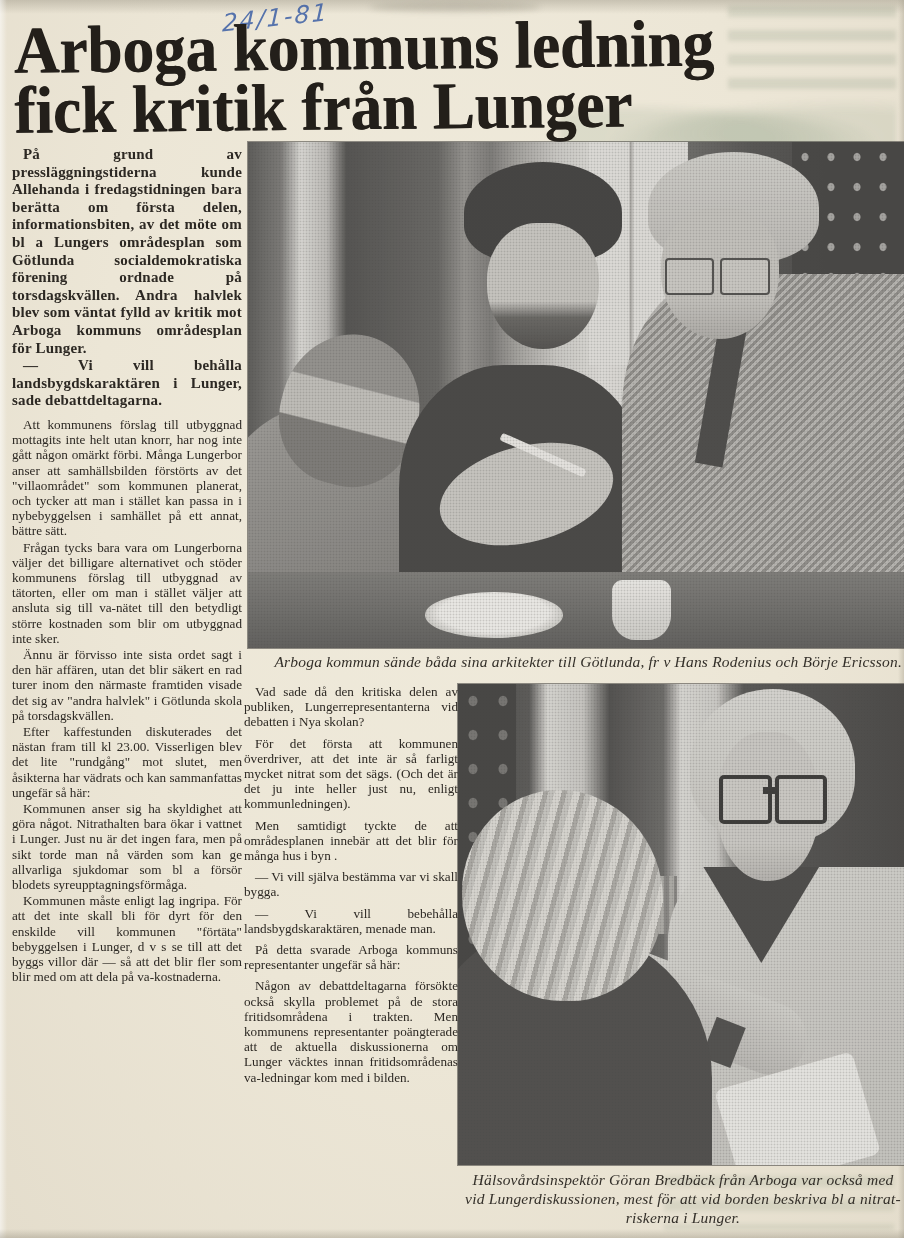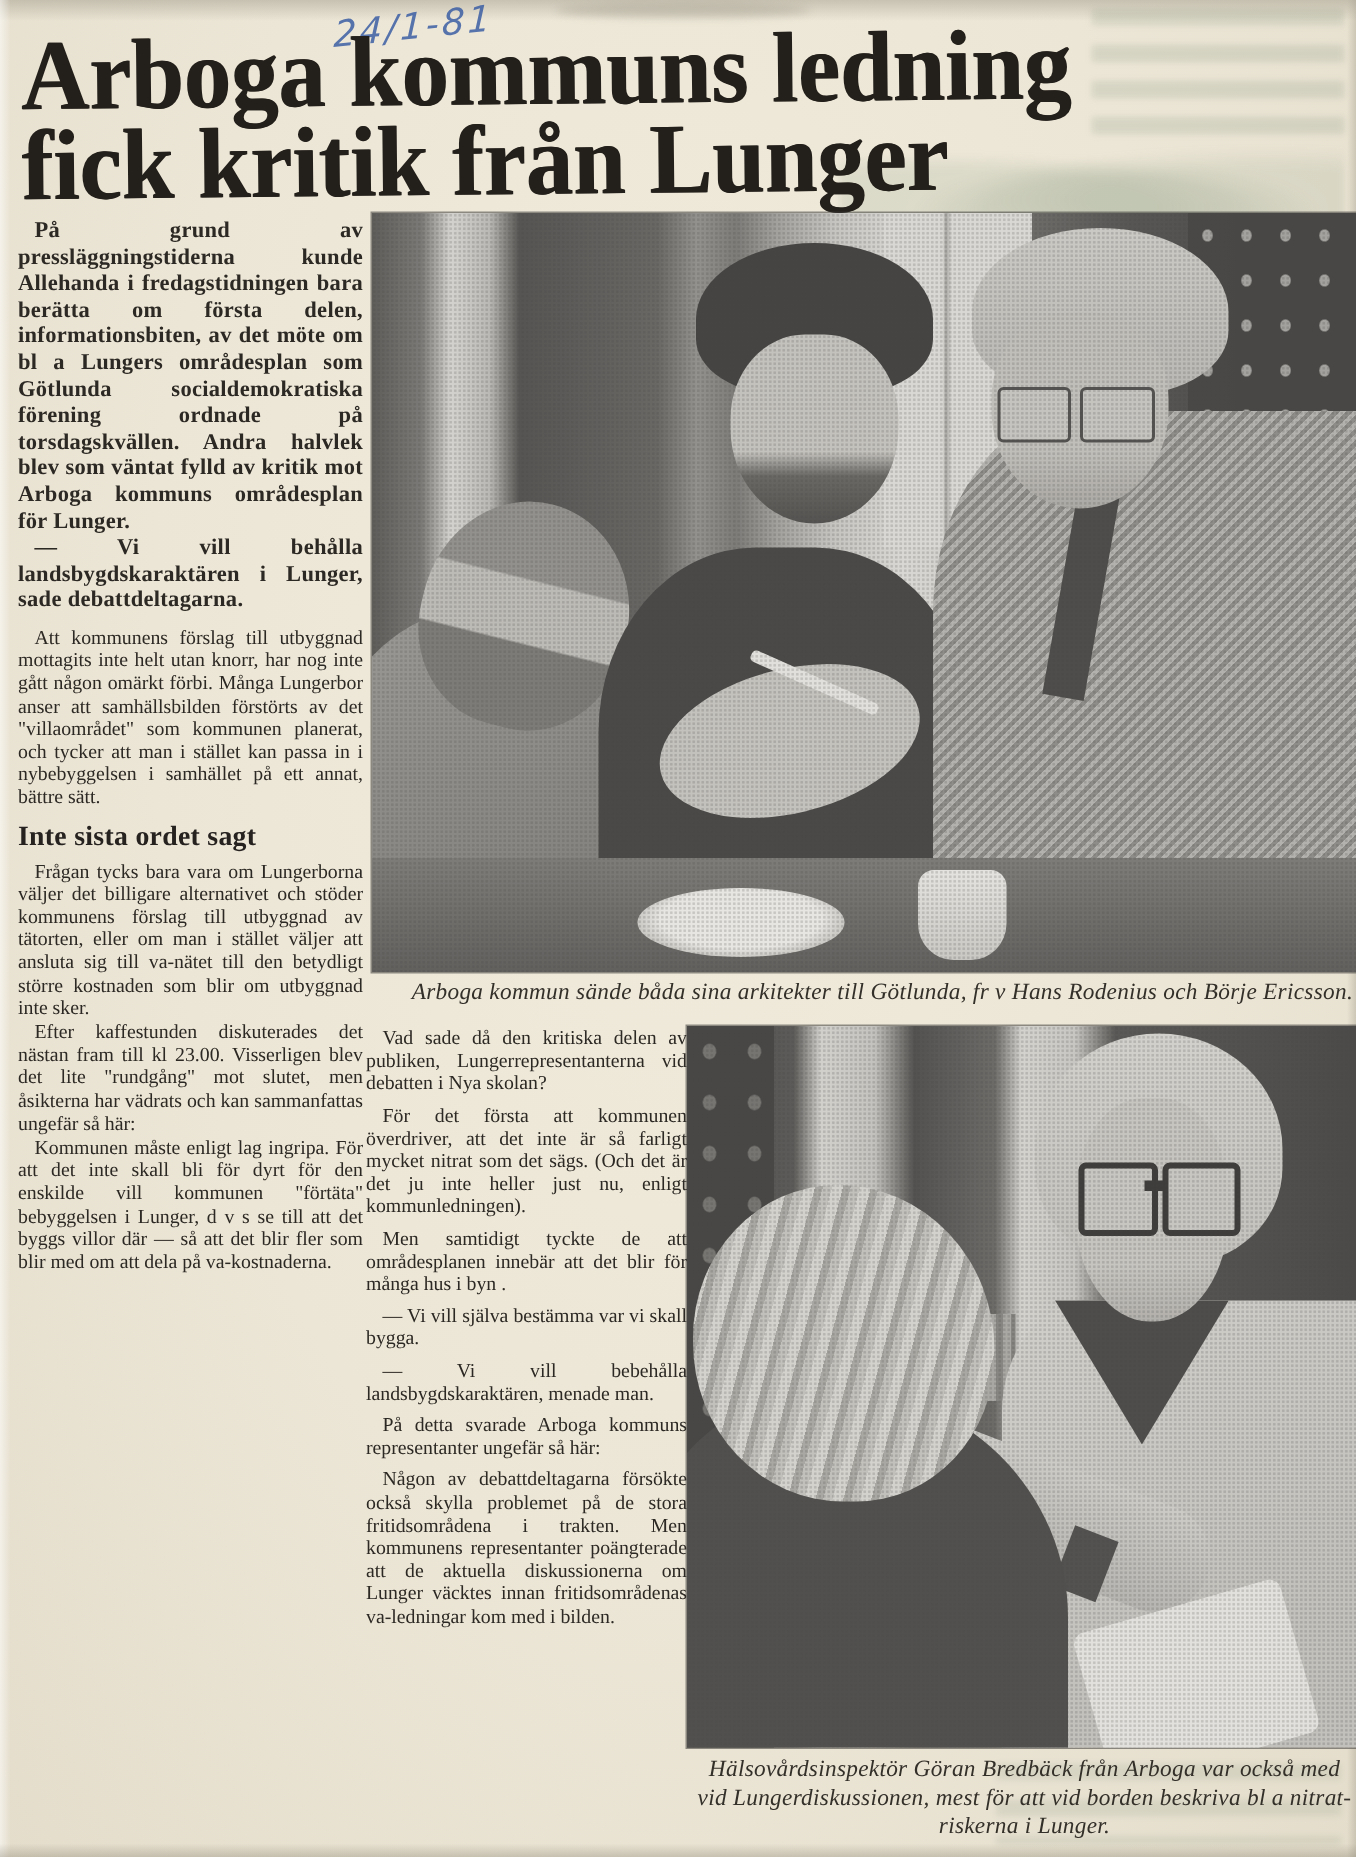--- a/index.html
+++ b/index.html
@@ -100,23 +100,24 @@
     <span class="hl">fick kritik från Lunger</span>
   </h1>
 
   <div class="col col-left">
     <div class="lead">
       <p>På grund av pressläggningstiderna kunde Allehanda i fredagstidningen bara berätta om första delen, informationsbiten, av det möte om bl a Lungers områdesplan som Götlunda socialdemokratiska förening ordnade på torsdagskvällen. Andra halvlek blev som väntat fylld av kritik mot Arboga kommuns områdesplan för Lunger.</p>
       <p>— Vi vill behålla landsbygdskaraktären i Lunger, sade debattdeltagarna.</p>
     </div>
     <div class="body">
       <p>Att kommunens förslag till utbyggnad mottagits inte helt utan knorr, har nog inte gått någon omärkt förbi. Många Lungerbor anser att samhällsbilden förstörts av det "villaområdet" som kommunen planerat, och tycker att man i stället kan passa in i nybebyggelsen i samhället på ett annat, bättre sätt.</p>
-      <h2 class="subhead">Inte sista ordet sagt</h2>
       <p>Frågan tycks bara vara om Lungerborna väljer det billigare alternativet och stöder kommunens förslag till utbyggnad av tätorten, eller om man i stället väljer att ansluta sig till va-nätet till den betydligt större kostnaden som blir om utbyggnad inte sker.</p>
+      <p>Ännu är förvisso inte sista ordet sagt i den här affären, utan det blir säkert en rad turer inom den närmaste framtiden visade det sig av "andra halvlek" i Götlunda skola på torsdagskvällen.</p>
       <p>Efter kaffestunden diskuterades det nästan fram till kl 23.00. Visserligen blev det lite "rundgång" mot slutet, men åsikterna har vädrats och kan sammanfattas ungefär så här:</p>
+      <p>Kommunen anser sig ha skyldighet att göra något. Nitrathalten bara ökar i vattnet i Lunger. Just nu är det ingen fara, men på sikt torde man nå värden som kan ge allvarliga sjukdomar som bl a försör blodets syreupptagningsförmåga.</p>
       <p>Kommunen måste enligt lag ingripa. För att det inte skall bli för dyrt för den enskilde vill kommunen "förtäta" bebyggelsen i Lunger, d v s se till att det byggs villor där — så att det blir fler som blir med om att dela på va-kostnaderna.</p>
     </div>
   </div>
 
   <div class="photo photo1">
     <div class="layer" style="inset:0;background:linear-gradient(90deg,#46423a 0%,#6b655a 5%,#d8d2c2 8%,#b9b1a1 12%,#3c3831 15%,#554f45 29%,#8a8273 33%,#6e675c 37%,#9b9383 41%,#c7c0af 47%,#ded8c7 54%,#d2cbba 61%,#5a544a 67%,#3f3a33 77%,#2c2822 100%);"></div>
     <div class="layer" style="right:0;top:0;width:17%;height:72%;background:radial-gradient(rgba(200,192,176,.8) 3px, transparent 4px) 0 0/26px 30px, #2c2822;opacity:.9;"></div>
     <div class="layer" style="left:52%;top:0;width:15%;height:44%;background:linear-gradient(90deg,#ded8c7 40%,#a39b8a 42%,#ded8c7 46%);"></div>
 
     <div class="layer" style="left:-5%;top:52%;width:36%;height:52%;border-radius:45% 55% 0 0;background:linear-gradient(160deg,#948c7c,#7c7465 60%,#6b6356);"></div>

